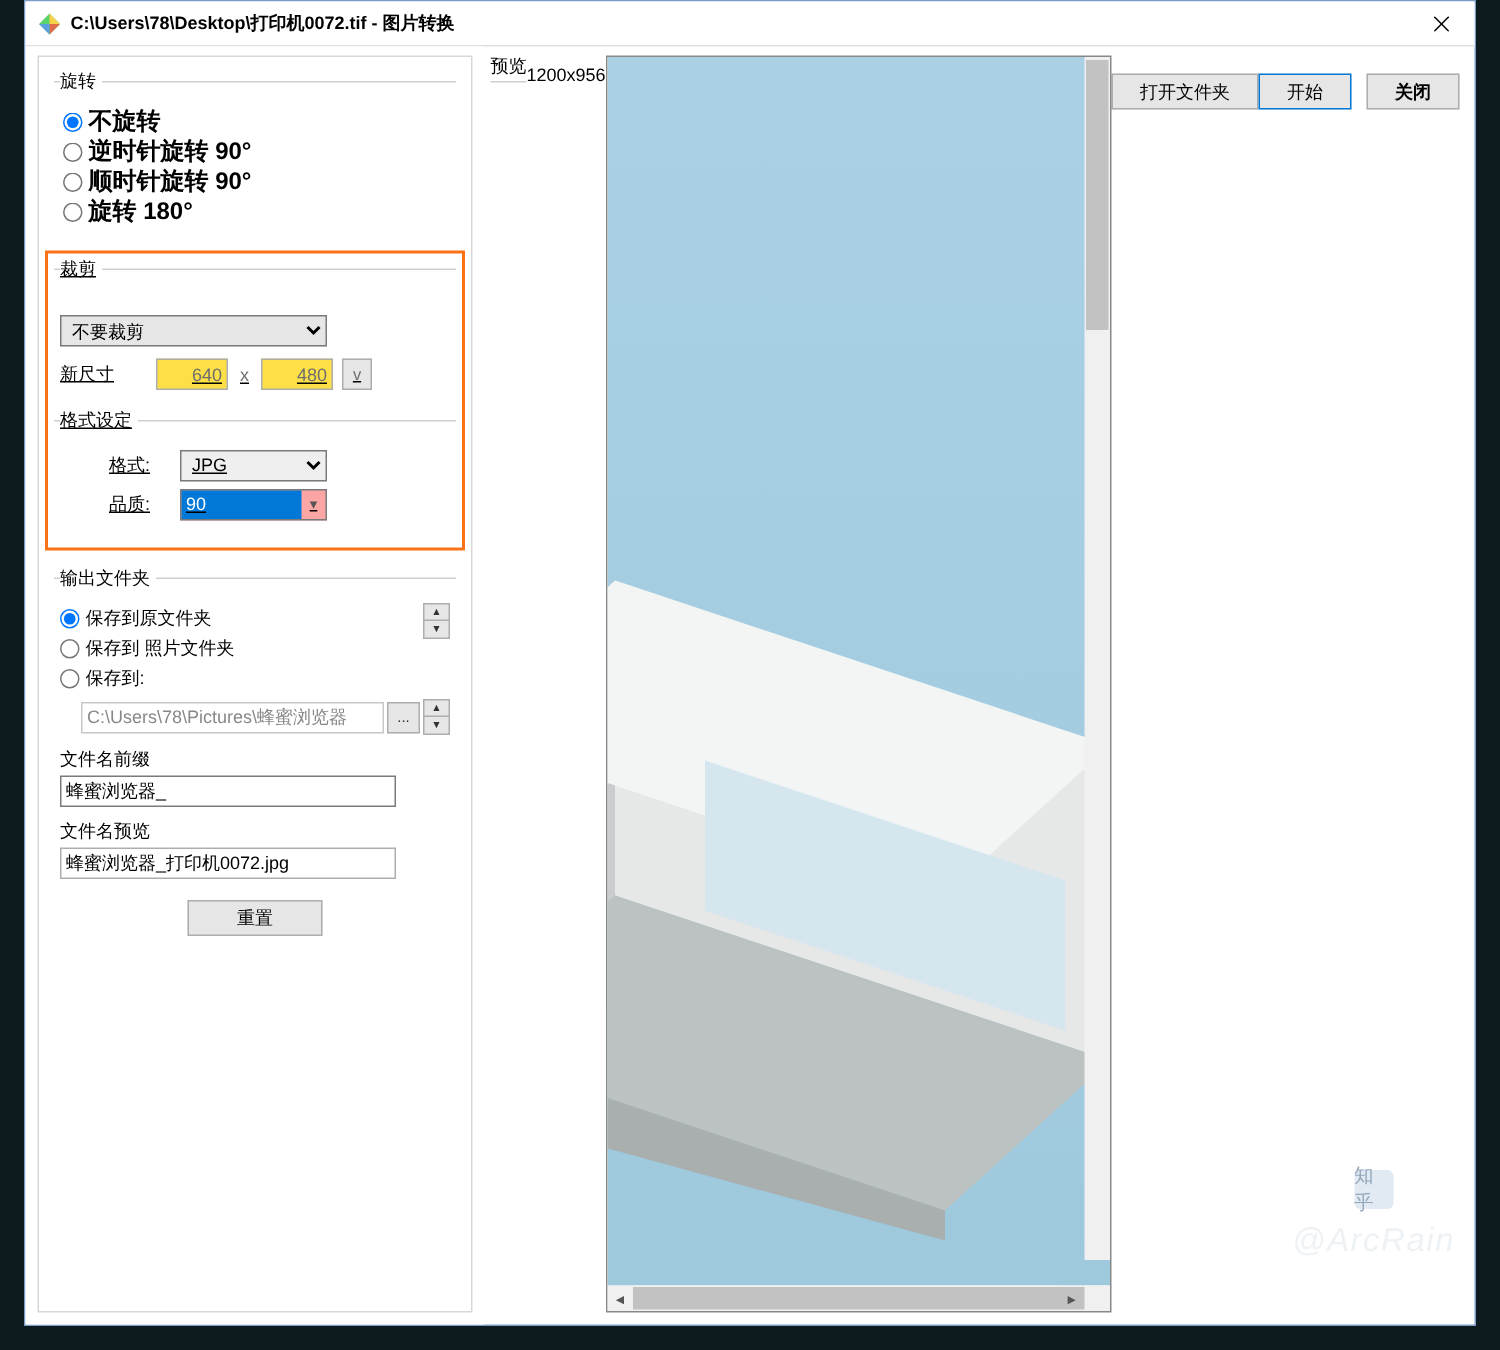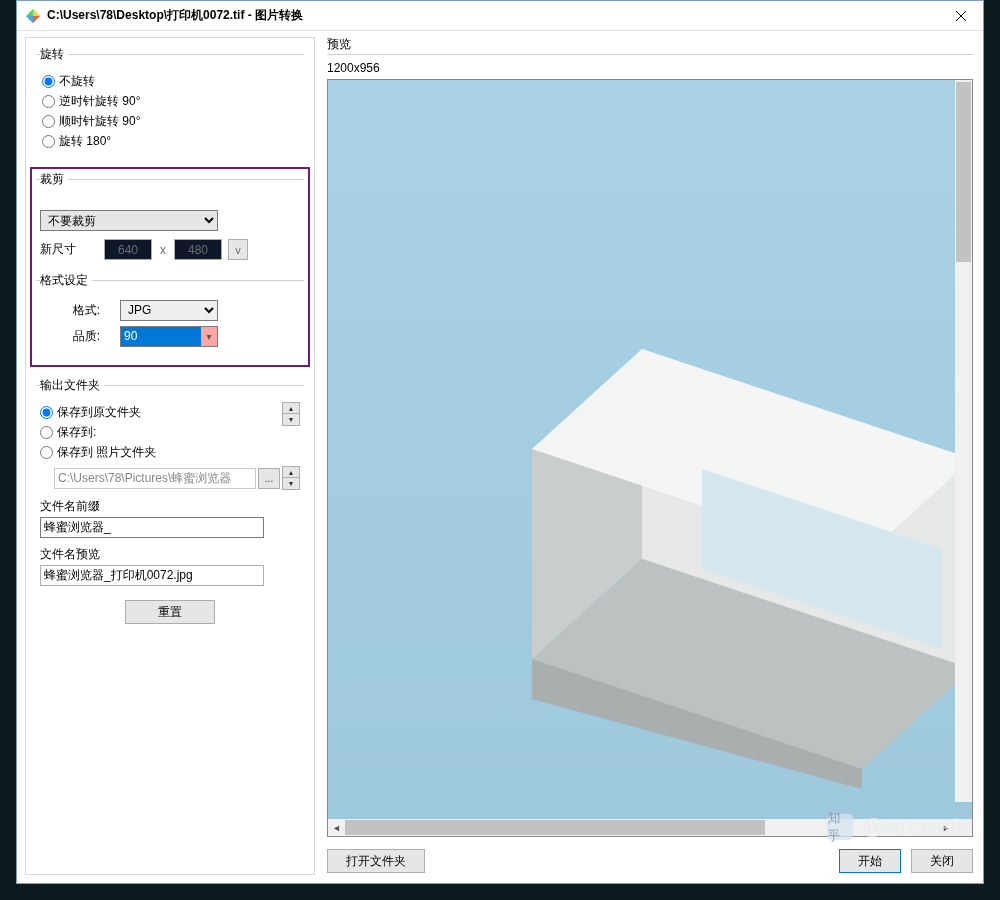--- a/index.html
+++ b/index.html
@@ -67,42 +67,43 @@
     padding: 0 4px 0 0;
     font-size: 12px;
     color:#000;
   }
   .radio-row, .row {
     display:flex; align-items:center;
     height: 20px;
     margin: 0 0 0 2px;
   }
   .radio-row input[type=radio] { margin: 0 4px 0 0; }
-  .radio-row label { font-size:12px; }
+  .radio-row label { font-size:16px;font-weight:bold; }
 
   .highlight-group {
-    border: 2px solid #701a75;
+    border: 2px solid #f97316;
     margin: 0 -6px 10px -6px;
     padding: 2px 4px 4px 4px;
+    text-decoration: underline;
   }
   .highlight-group fieldset { margin-bottom: 6px; }
 
   select, input[type=text] {
     font-size:12px;
     height: 21px;
     border: 1px solid #7a7a7a;
     padding: 1px 3px;
     background:#fff;
   }
   select { background:#efefef; }
 
   .crop-select { width: 178px; margin: 14px 0 8px 0; background:#e6e6e6; }
   .size-row { display:flex; align-items:center; gap:6px; }
   .size-row .lbl { width: 58px; }
-  .size-row input[type=text] { width:48px; text-align:center; background:#0f172a; color:#6d6d6d; border-color:#adadad; }
+  .size-row input[type=text] { width:48px; text-align:right; background:#fde047; color:#6d6d6d; border-color:#adadad; }
   .size-row .x { padding:0 2px; color:#6d6d6d; }
   .size-row .v-btn {
     width:20px; height:21px; background:#e6e6e6; border:1px solid #adadad;
     display:flex; align-items:center; justify-content:center; font-size:11px; color:#6d6d6d;
   }
 
   .fmt-row { display:flex; align-items:center; height:26px; }
   .fmt-row .lbl { width: 80px; text-align:right; padding-right:20px; }
   .fmt-row select, .fmt-row .combo { width: 98px; }
   .combo {
@@ -137,21 +138,21 @@
   .full-input.light { border-color:#adadad; }
 
   .reset-btn {
     display:block; margin: 14px auto 0 auto;
     width: 90px; height:24px; background:#e6e6e6; border:1px solid #adadad;
     font-size:12px;
   }
 
   
   .right-pane {
-    flex:1; display:flex; flex-direction:column;
+    flex:1; display:flex; flex-direction:row;
     padding: 6px 10px 8px 4px;
   }
   .preview-header { height:18px; display:flex; align-items:center; border-bottom:1px solid #cfcfcf; padding-bottom:2px; }
   .preview-header .lbl { font-size:12px; }
   .dims { margin:6px 0 4px 0; font-size:12px; }
   .preview-wrap {
     flex:1; position:relative; border:1px solid #888; overflow:hidden;
     display:flex; flex-direction:column;
   }
   .preview-canvas {
@@ -181,27 +182,27 @@
 
   .bottom-row {
     display:flex; align-items:center; height:38px; padding-top:10px;
   }
   .bottom-row .spacer { flex:1; }
   .btn {
     height:24px; padding:0 18px; background:#e6e6e6; border:1px solid #adadad; font-size:12px;
     display:flex; align-items:center; justify-content:center;
   }
   .btn.primary { border:1px solid #0078d7; }
-  .btn + .btn { margin-left:10px; }
+  .btn + .btn { margin-left:10px;font-weight:bold; }
 
   .watermark {
     position:absolute; right:30px; bottom:60px;
     font-size:22px; color:#e9eef2; letter-spacing:1px;
     font-style:italic; opacity:0.75; pointer-events:none;
-    display:flex; align-items:center; gap:8px;
+    display:flex; align-items:center; gap:8px;flex-direction:column;
   }
   .watermark .zh { width:26px; height:26px; background:#d7e4ef; border-radius:4px; display:inline-flex; align-items:center; justify-content:center; font-style:normal; font-size:13px; color:#6f8aa5; }
 </style>
 </head>
 <body>
 
 <div class="window">
 
   <div class="titlebar">
     <span class="app-icon">
@@ -283,25 +284,25 @@
         <fieldset>
           <legend>输出文件夹</legend>
           <div style="display:flex;gap:48px;">
             <div style="flex:1;">
               <div class="output-row">
                   <input type="radio" name="out" checked="" style="">
                   <label>保存到原文件夹</label>
                 </div>
               <div class="output-row">
                   <input type="radio" name="out" style="">
-                  <label>保存到:</label>
+                  <label>保存到 照片文件夹</label>
                 </div>
               <div class="output-row">
                   <input type="radio" name="out" style="">
-                  <label>保存到 照片文件夹</label>
+                  <label>保存到:</label>
                 </div>
             </div>
             <div class="spin">
               <div class="sb">▲</div>
               <div class="sb">▼</div>
             </div>
           </div>
           <div class="path-row">
             <input type="text" disabled="" value="C:\Users\78\Pictures\蜂蜜浏览器" style="">
             <div class="small-btn">

